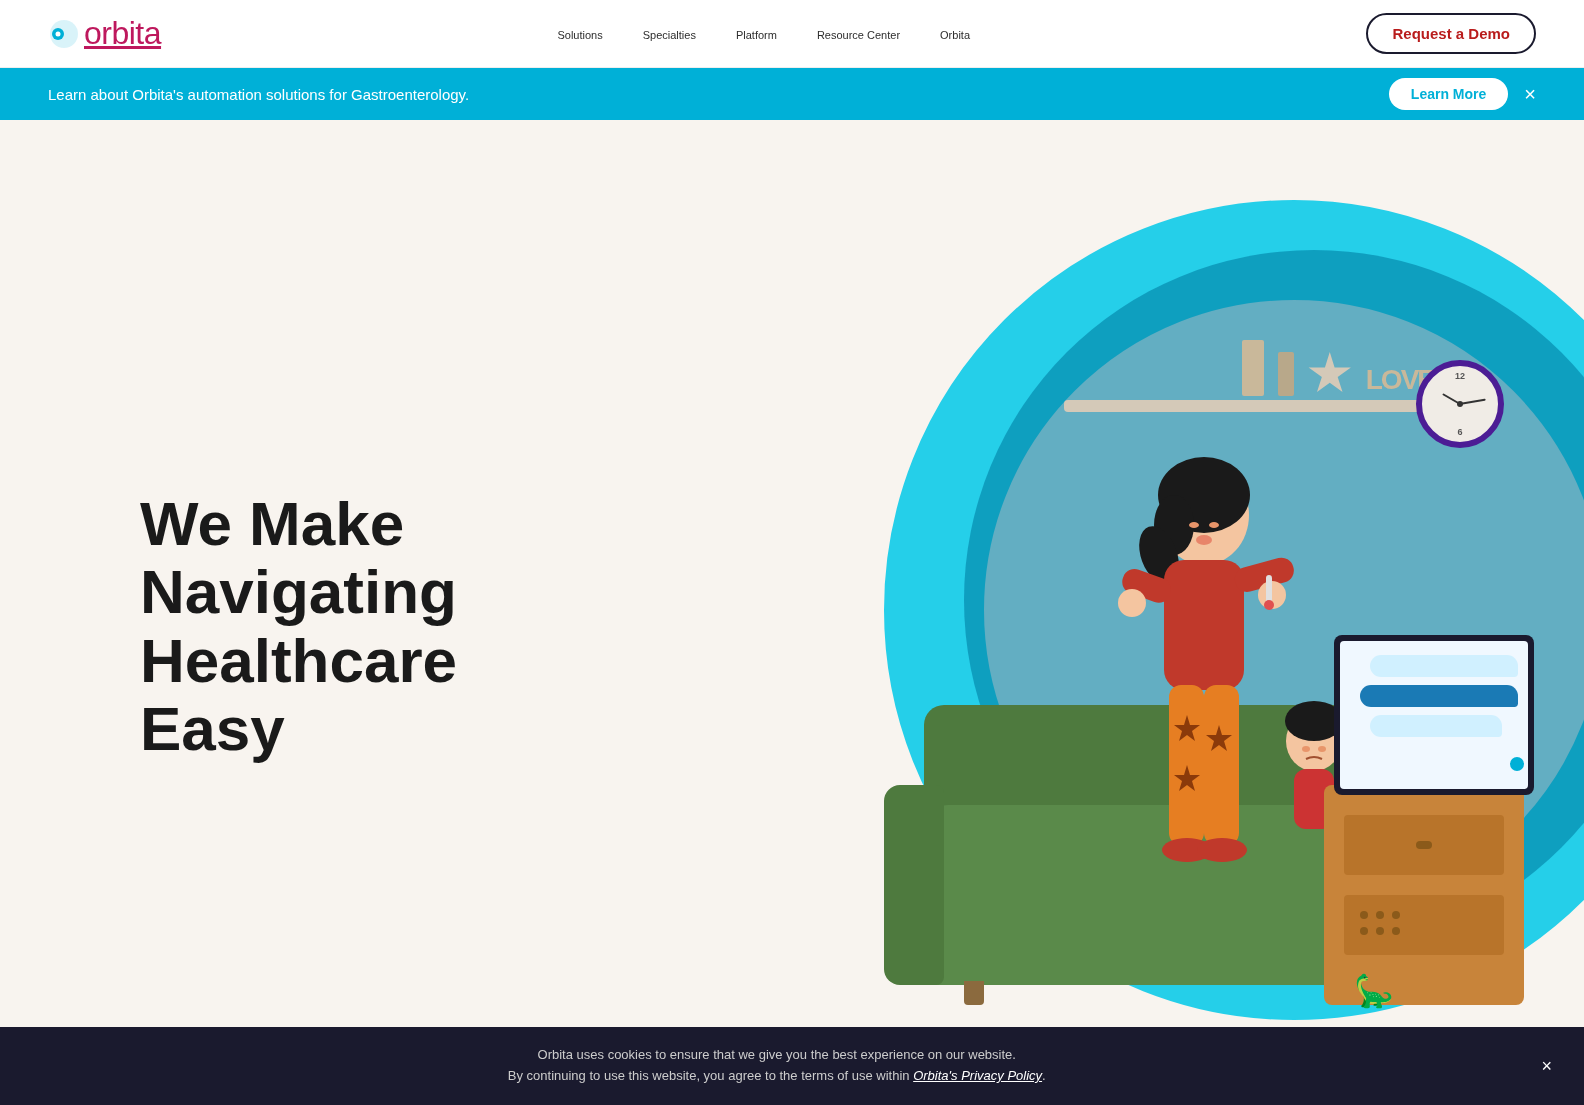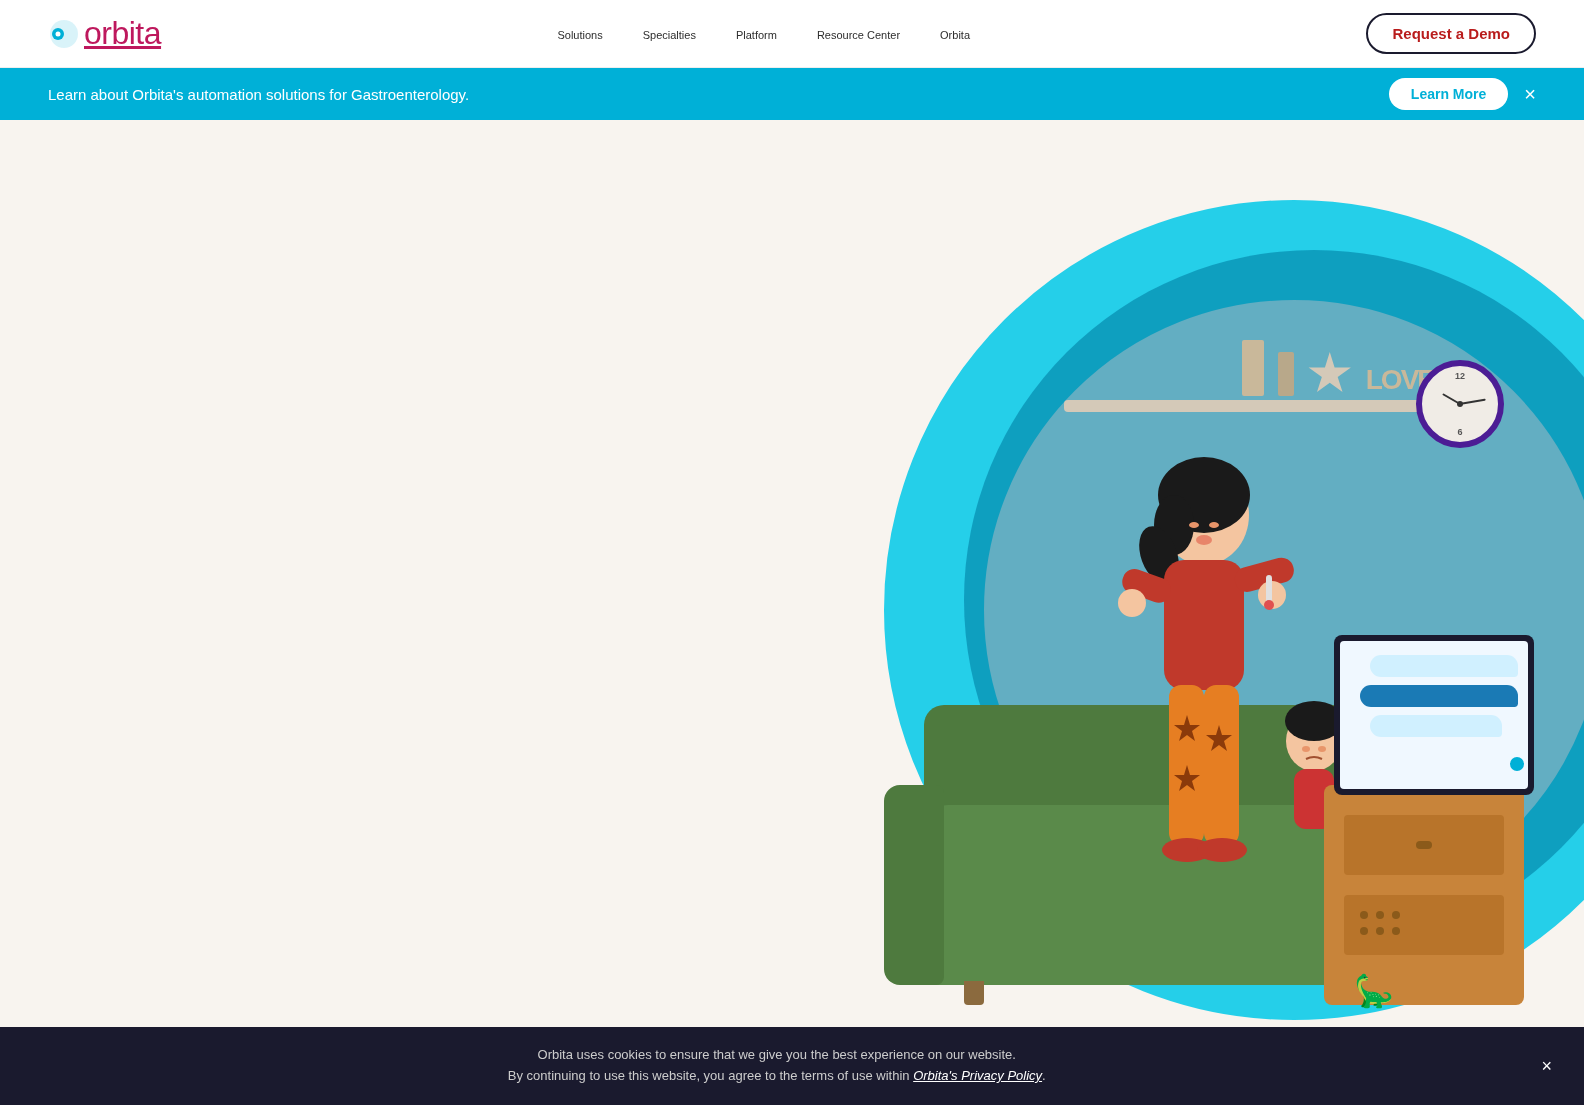--- a/index.html
+++ b/index.html
@@ -531,20 +531,21 @@
 <div class="announcement-banner">
   <span class="banner-text">Learn about Orbita's automation solutions for Gastroenterology.</span>
   <div class="banner-right">
     <button class="learn-more-btn">Learn More</button>
     <button class="banner-close">×</button>
   </div>
 </div>
 
 <section class="hero">
   <div class="hero-content">
+    <h1 class="hero-title">We Make Navigating Healthcare Easy</h1>
   </div>
 
   <div class="hero-illustration">
 
     <div class="arc-outer"></div>
     <div class="arc-inner-fill"></div>
 
     <div class="shelf-items">
       <div class="shelf-book1"></div>
       <div class="shelf-book2"></div>

